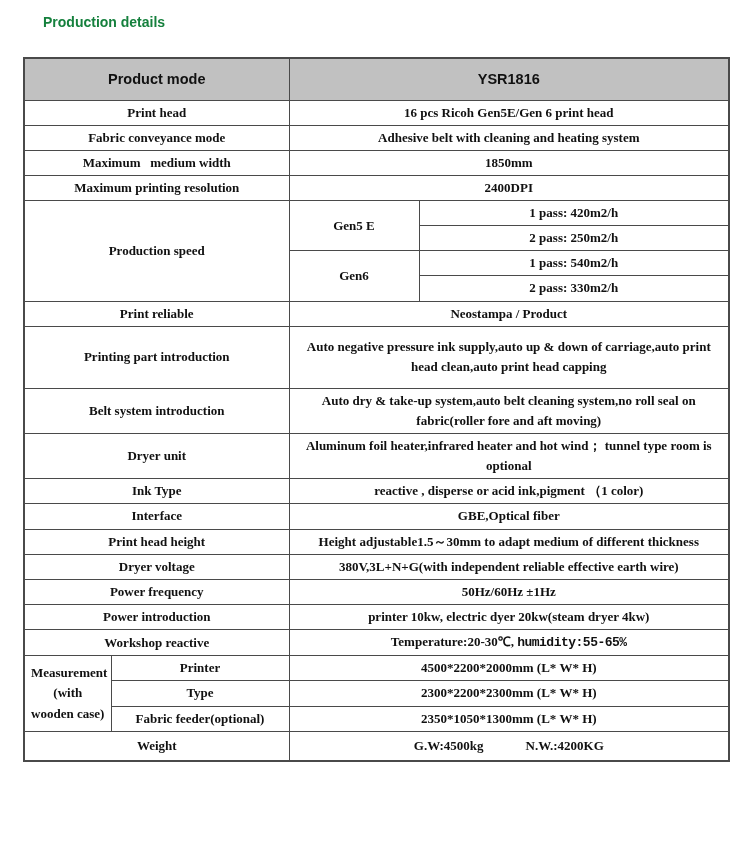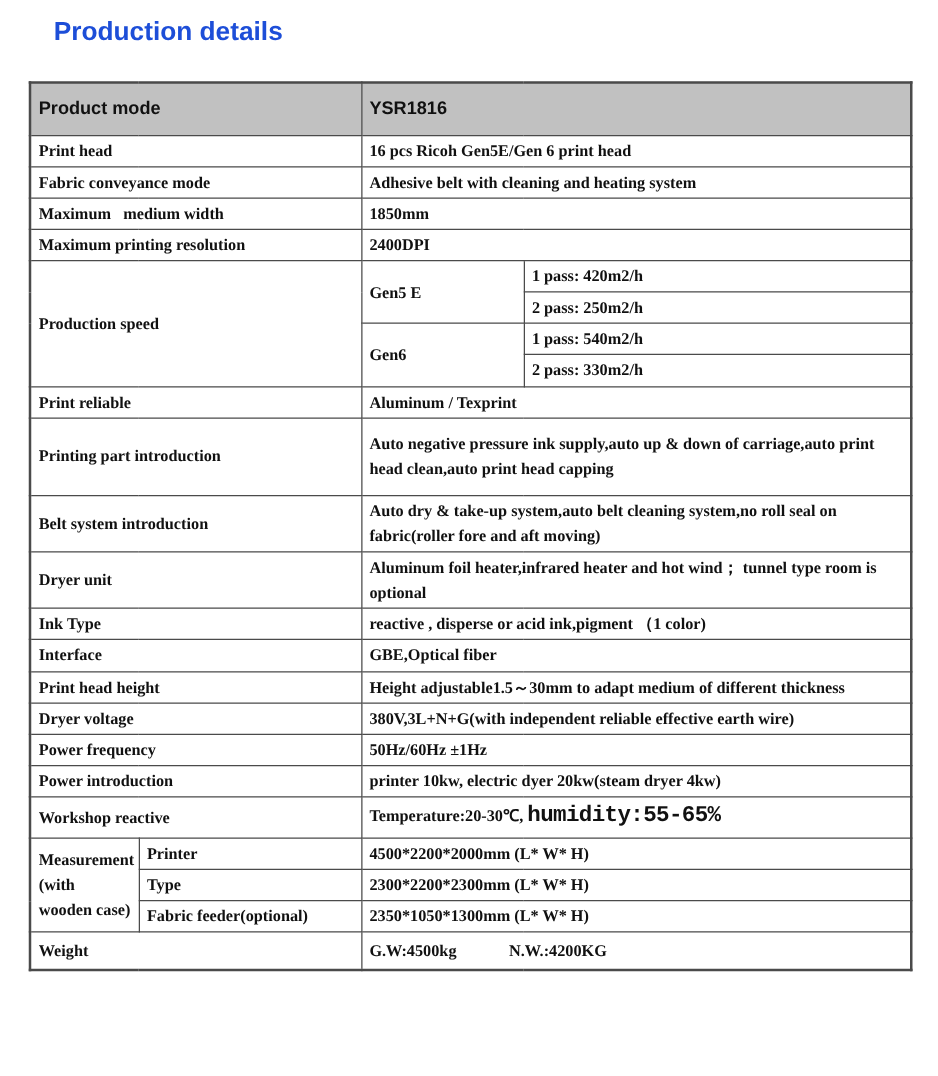--- a/index.html
+++ b/index.html
@@ -7,33 +7,34 @@
   body {
     width: 750px; height: 861px;
     background: #ffffff;
     font-family: "Liberation Serif", serif;
     color: #111111;
   }
   .page-title {
     margin: 14px 0 0 43px;
     font-family: "Liberation Sans", sans-serif;
     font-weight: bold;
-    font-size: 21px;
-    color: #1d4ed8;
+    font-size: 14px;
+    color: #15803d;
     letter-spacing: 0px;
   }
   table.spec-table {
     margin: 27px 0 0 23px;
     width: 705px;
     border-collapse: collapse;
     table-layout: fixed;
     border: 2px solid #4a4a4a;
   }
   table.spec-table td {
     border: 1px solid #4a4a4a;
+    text-align: center;
     vertical-align: middle;
     font-weight: bold;
     font-size: 13px;
     padding: 2px 6px;
     height: 23px;
     line-height: 1.55;
   }
   tr.header-row td {
     background: #c1c1c1;
     font-family: "Liberation Sans", sans-serif;
@@ -43,21 +44,21 @@
   tr.h-tall td { height: 62px; }
   tr.h-med td { height: 41px; }
   tr.weight-row td { height: 30px; }
   td.measure-label {
     padding: 2px 2px;
     font-size: 12.5px;
     line-height: 1.75;
   }
   .mono-part {
     font-family: "Liberation Mono", monospace;
-    font-size: 18px;
+    font-size: 13px;
     letter-spacing: -0.5px;
   }
   .gw-part { margin-right: 42px; margin-top: 20px; }
 </style>
 </head>
 <body>
 
 <div class="page-title">Production details</div>
 
 <table class="spec-table">
@@ -102,21 +103,21 @@
   <tr>
     <td rowspan="2">Gen6</td>
     <td>1 pass: 540m2/h</td>
   </tr>
   <tr>
     <td>2 pass: 330m2/h</td>
   </tr>
 
   <tr>
     <td colspan="2">Print reliable</td>
-    <td colspan="2">Aluminum / Texprint</td>
+    <td colspan="2">Neostampa / Product</td>
   </tr>
   <tr class="h-tall">
     <td colspan="2">Printing part introduction</td>
     <td colspan="2">Auto negative pressure ink supply,auto up &amp; down of carriage,auto print head clean,auto print head capping</td>
   </tr>
   <tr class="h-med">
     <td colspan="2">Belt system introduction</td>
     <td colspan="2">Auto dry &amp; take-up system,auto belt cleaning system,no roll seal on fabric(roller fore and aft moving)</td>
   </tr>
   <tr class="h-med">

